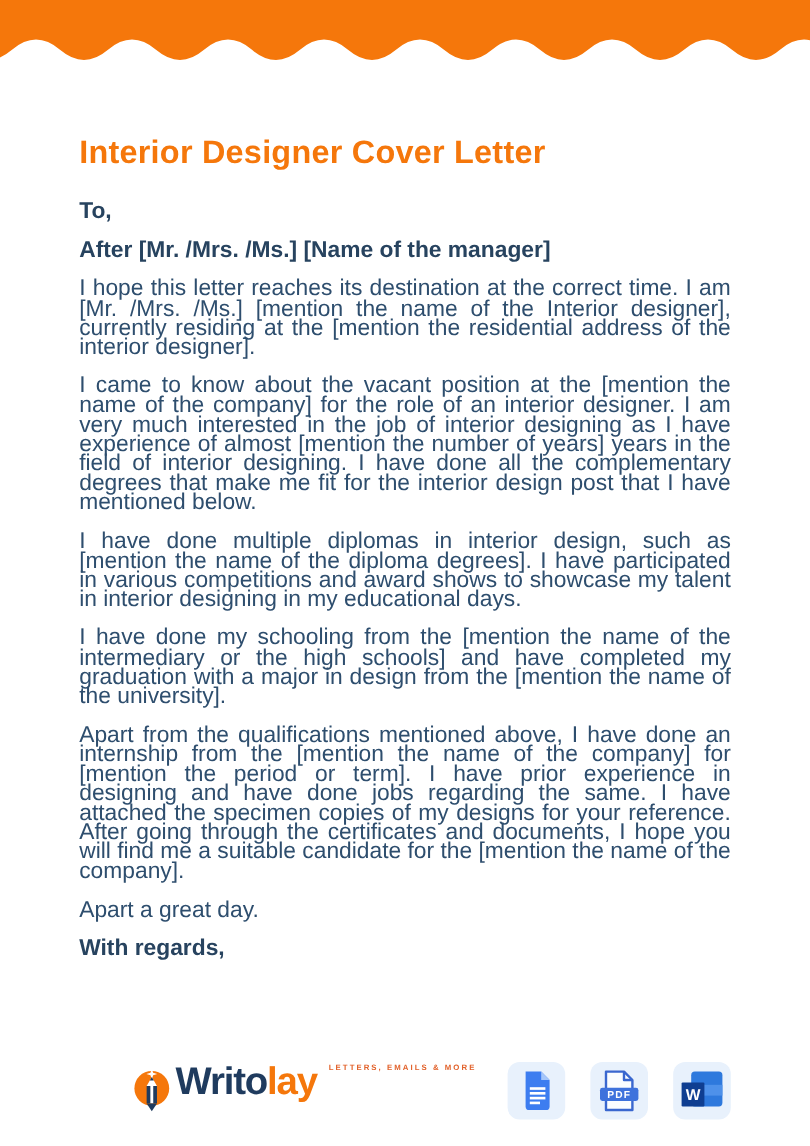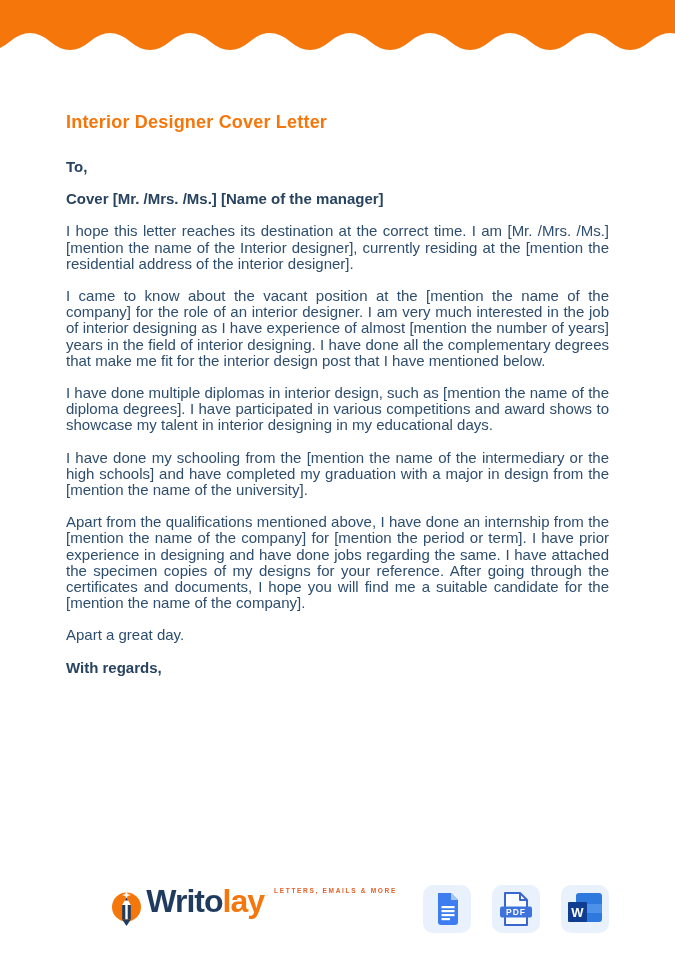--- a/index.html
+++ b/index.html
@@ -14,29 +14,29 @@
     position: absolute; top: 0; left: 0;
     width: 675px; height: 56px;
     pointer-events: none;
   }
   .content {
     position: absolute;
     top: 112px; left: 66px;
     width: 543px;
   }
   .page-title {
-    font-size: 18px;
+    font-size: 27px;
     font-weight: 700;
     color: #F5770B;
     margin: 0 0 26px 0;
     letter-spacing: 0.2px;
   }
   .letter {
     color: #2E4E6E;
-    font-size: 15px;
+    font-size: 19px;
     line-height: 16.2px;
     text-align: justify;
   }
   .letter p { margin: 0 0 16px 0; }
   .bold-line {
     font-weight: 700;
     color: #27435F;
     text-align: left;
   }
   .footer {
@@ -88,21 +88,21 @@
   <svg width="675" height="56" viewBox="0 0 675 56" preserveAspectRatio="none">
     <path fill="#F5770B" d="M-70 41.5 q20 -17 40 0 t40 0 t40 0 t40 0 t40 0 t40 0 t40 0 t40 0 t40 0 t40 0 t40 0 t40 0 t40 0 t40 0 t40 0 t40 0 t40 0 t40 0 t40 0 L690 0 L-70 0 Z"></path>
   </svg>
 </div>
 
 <div class="content">
   <h1 class="page-title">Interior Designer Cover Letter</h1>
 
   <div class="letter">
     <p class="bold-line">To,</p>
-    <p class="bold-line">Cover [Mr. /Mrs. /Ms.] [Name of the manager]</p>
+    <p class="bold-line">After [Mr. /Mrs. /Ms.] [Name of the manager]</p>
     <p>I hope this letter reaches its destination at the correct time. I am [Mr. /Mrs. /Ms.] [mention the name of the Interior designer], currently residing at the [mention the residential address of the interior designer].</p>
     <p>I came to know about the vacant position at the [mention the name of the company] for the role of an interior designer. I am very much interested in the job of interior designing as I have experience of almost [mention the number of years] years in the field of interior designing. I have done all the complementary degrees that make me fit for the interior design post that I have mentioned below.</p>
     <p>I have done multiple diplomas in interior design, such as [mention the name of the diploma degrees]. I have participated in various competitions and award shows to showcase my talent in interior designing in my educational days.</p>
     <p>I have done my schooling from the [mention the name of the intermediary or the high schools] and have completed my graduation with a major in design from the [mention the name of the university].</p>
     <p>Apart from the qualifications mentioned above, I have done an internship from the [mention the name of the company] for [mention the period or term]. I have prior experience in designing and have done jobs regarding the same. I have attached the specimen copies of my designs for your reference.  After going through the certificates and documents, I hope you will find me a suitable candidate for the [mention the name of the company].</p>
     <p>Apart a great day.</p>
     <p class="bold-line">With regards,</p>
   </div>
 </div>
 

